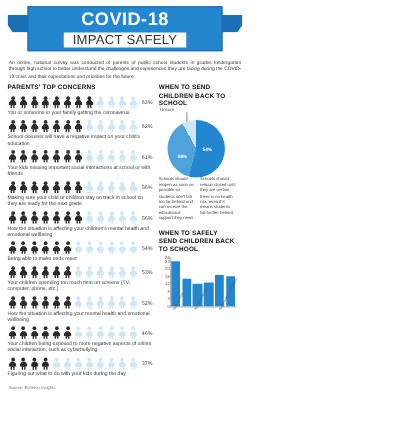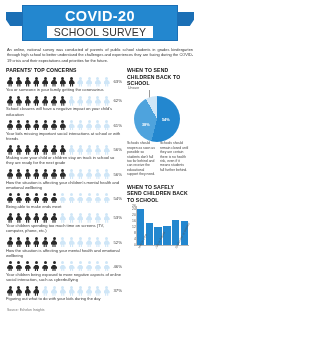--- a/index.html
+++ b/index.html
@@ -68,22 +68,22 @@
 </style>
 </head>
 <body>
 
 <div id="page">
 
   <div class="banner">
     <div class="ribbon-wing wing-l"></div>
     <div class="ribbon-wing wing-r"></div>
     <div class="ribbon-main">
-      <div class="ribbon-title">COVID-20</div>
-      <div class="ribbon-sub">SCHOOL SURVEY</div>
+      <div class="ribbon-title">COVID-18</div>
+      <div class="ribbon-sub">IMPACT SAFELY</div>
     </div>
   </div>
 
   <div class="intro">An online, national survey was conducted of parents of public school students in grades kindergarten through high school to better understand the challenges and experiences they are facing during the COVID-19 crisis and their expectations and priorities for the future.</div>
 
   <div class="cols">
 
     <div class="col-left">
       <div class="sec-head">PARENTS' TOP CONCERNS</div>
       <div id="concern-rows">

